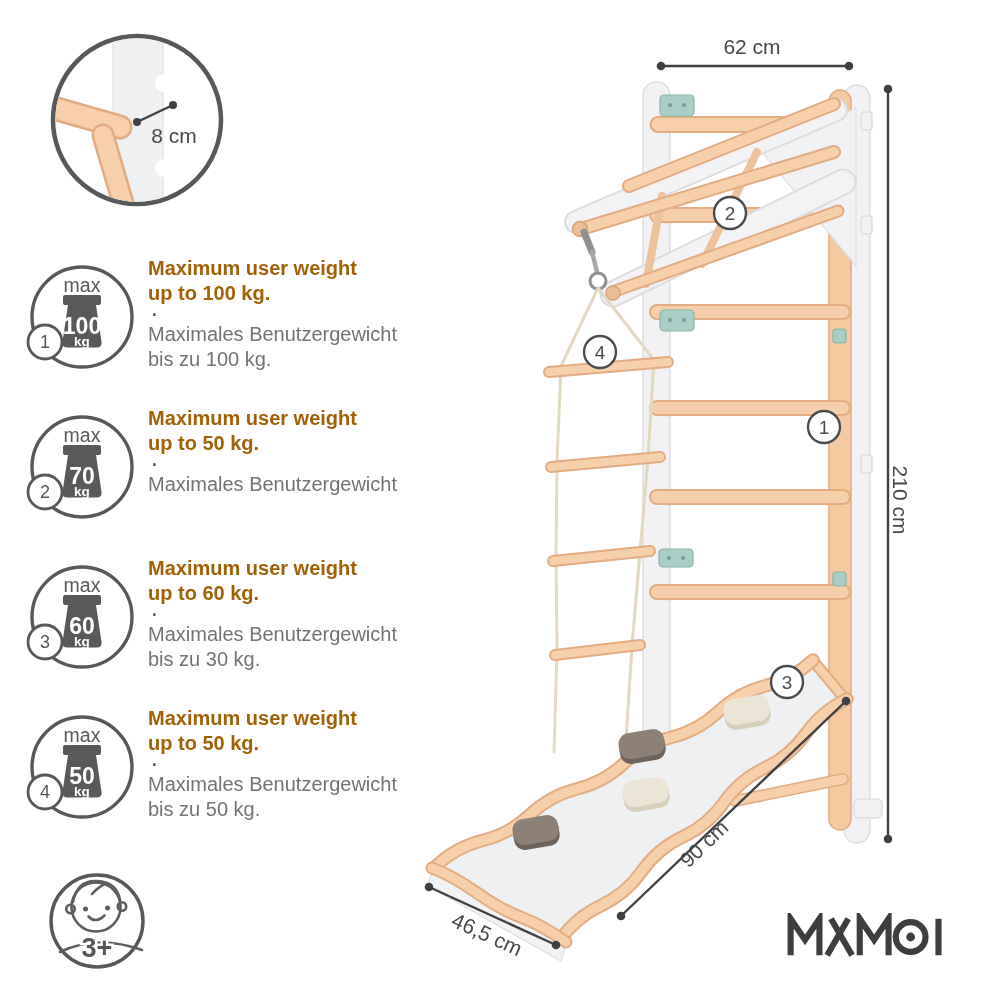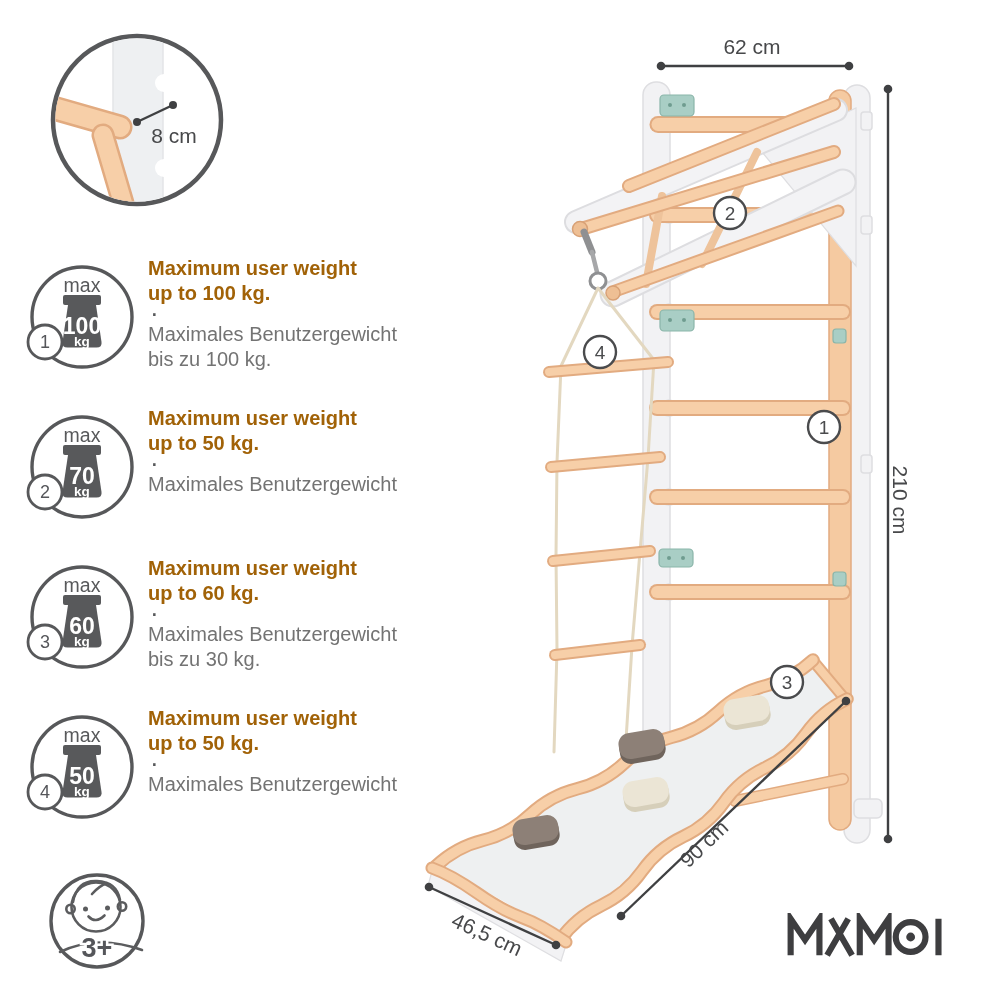--- a/index.html
+++ b/index.html
@@ -145,20 +145,21 @@
       <text x="56" y="73" class="wval">50</text>
       <text x="56" y="84.5" class="wunit">kg</text>
       <circle cx="19" cy="81" r="17" class="badge"></circle>
       <text x="19" y="87" class="bnum">4</text>
     </svg>
     <div class="spec-text">
       <div class="t">Maximum user weight</div>
       <div class="t">up to 50 kg.</div>
       <div class="sep">·</div>
       <div class="s">Maximales Benutzergewicht</div>
+      <div class="s">bis zu 50 kg.</div>
     </div>
   </div>
 
   <svg class="abs" style="left:47px;top:871px" width="100" height="100" viewBox="0 0 100 100">
     <circle cx="50" cy="50" r="46" class="ring"></circle>
     <circle cx="23.5" cy="38" r="4.2" class="face" fill="#fff"></circle>
     <circle cx="75" cy="35.5" r="4.2" class="face" fill="#fff"></circle>
     <circle cx="49" cy="36" r="24.5" fill="#fff" class="face"></circle>
     <path d="M26,31 Q30,9 50,10 Q70,11 73,29" class="face"></path>
     <path d="M60,12 Q52,15 45,23" class="face"></path>

